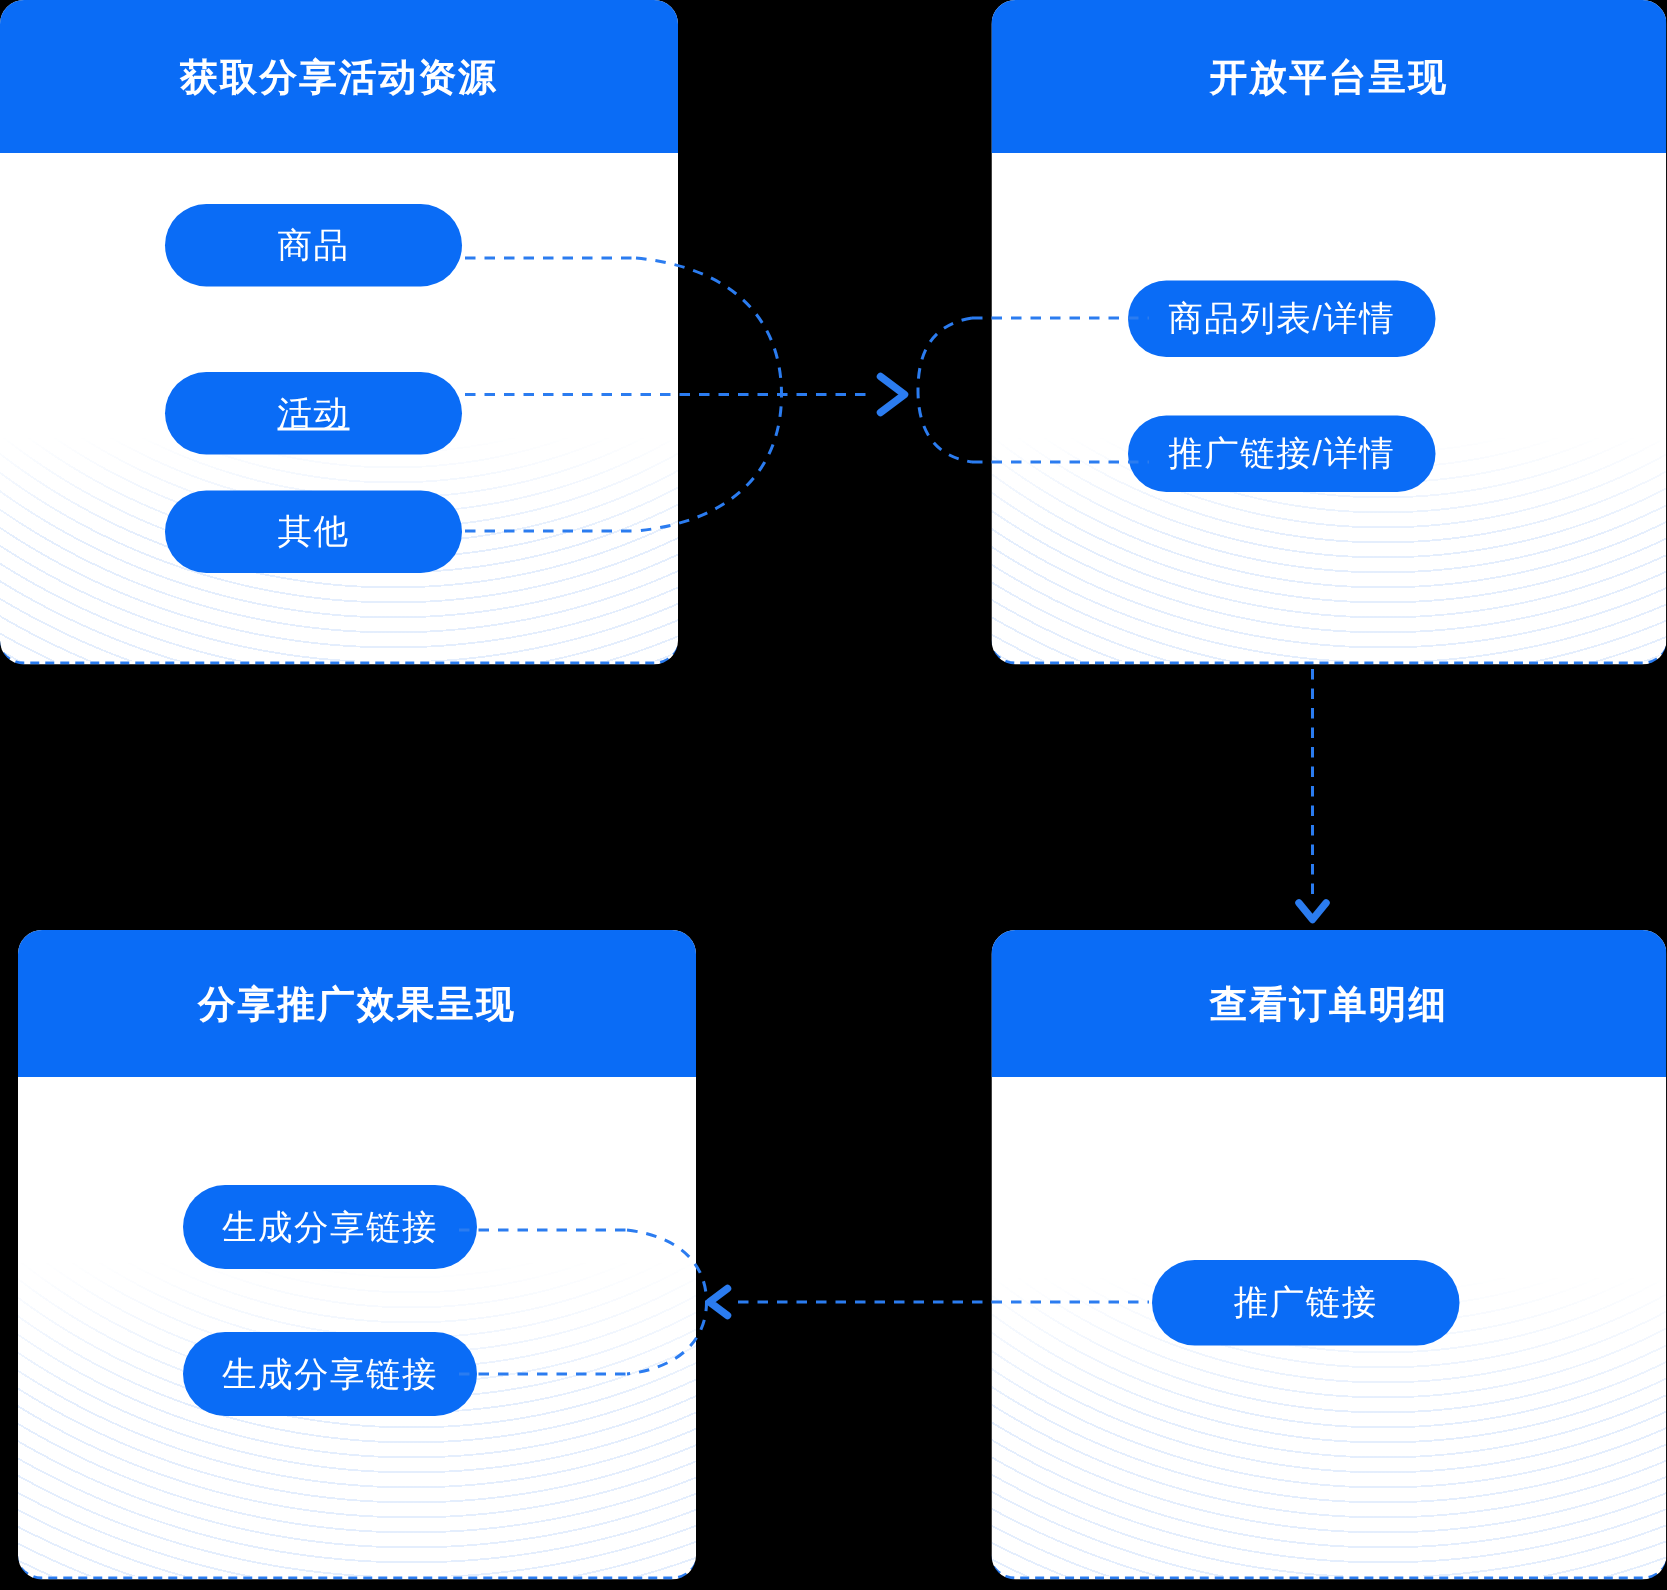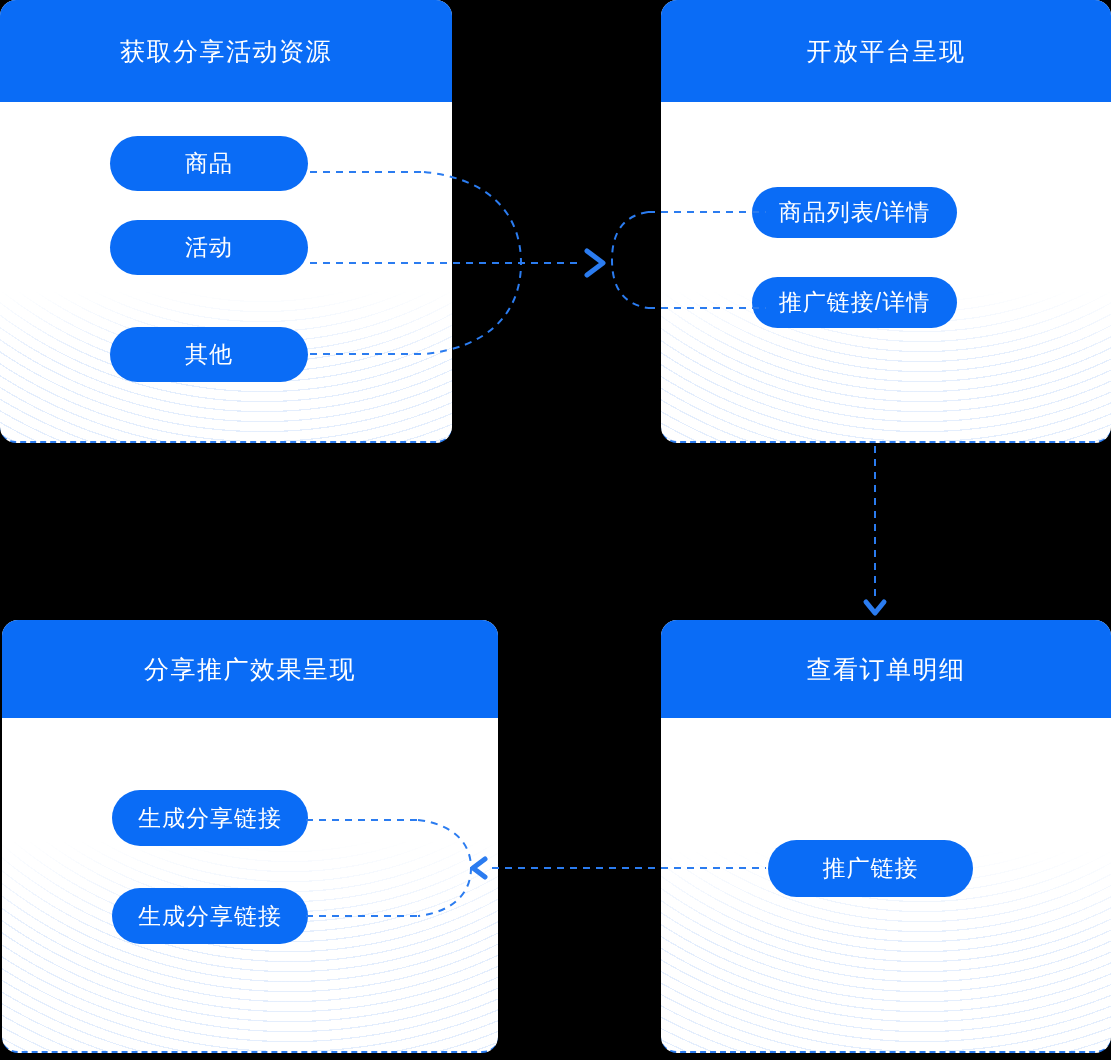--- a/index.html
+++ b/index.html
@@ -16,41 +16,41 @@
     background:var(--page-background);
     font-family:"Liberation Sans",sans-serif;
   }
   .card{
     position:absolute;background:var(--card-background);
     border-radius:16px;border-bottom:2px dashed var(--arrow);
     overflow:hidden;
   }
   #card-acquire {left:0;   top:0;   width:452px;height:443px;}
   #card-platform{left:661px;top:0;  width:450px;height:443px;padding-left:20px;}
-  #card-effect  {left:2px;   top:620px;width:496px;height:433px;}
+  #card-effect  {left:12px;   top:620px;width:452px;height:433px;}
   #card-link    {left:661px;top:620px;width:450px;height:433px;}
 
   .card-header{
     position:absolute;top:0;left:0;right:0;
     display:flex;align-items:center;justify-content:center;
     background:var(--primary);color:#fff;
-    font-size:25px;font-weight:400;letter-spacing:1.5px;
+    font-size:25px;font-weight:700;letter-spacing:1.5px;
   }
   .card-header.tall{height:102px;}
   .card-header.short{height:98px;}
 
   .pill{
     position:absolute;display:flex;align-items:center;justify-content:center;
     background:var(--primary);color:#fff;font-size:23px;letter-spacing:1px;
     border-radius:30px;white-space:nowrap;
   }
   
   #card-acquire .pill{left:110px;width:198px;height:55px;}
   #pill-product {top:136px;}
-  #pill-activity{top:220px;}
+  #pill-activity{top:248px;text-decoration:underline;}
   #pill-other   {top:327px;}
   
   #card-platform .pill{left:91px;width:205px;height:51px;}
   #pill-product-list {top:187px;}
   #pill-activity-list{top:277px;}
   
   #card-effect .pill{left:110px;width:196px;height:56px;}
   #pill-order-details{top:170px;}
   #pill-commission   {top:268px;}
   

